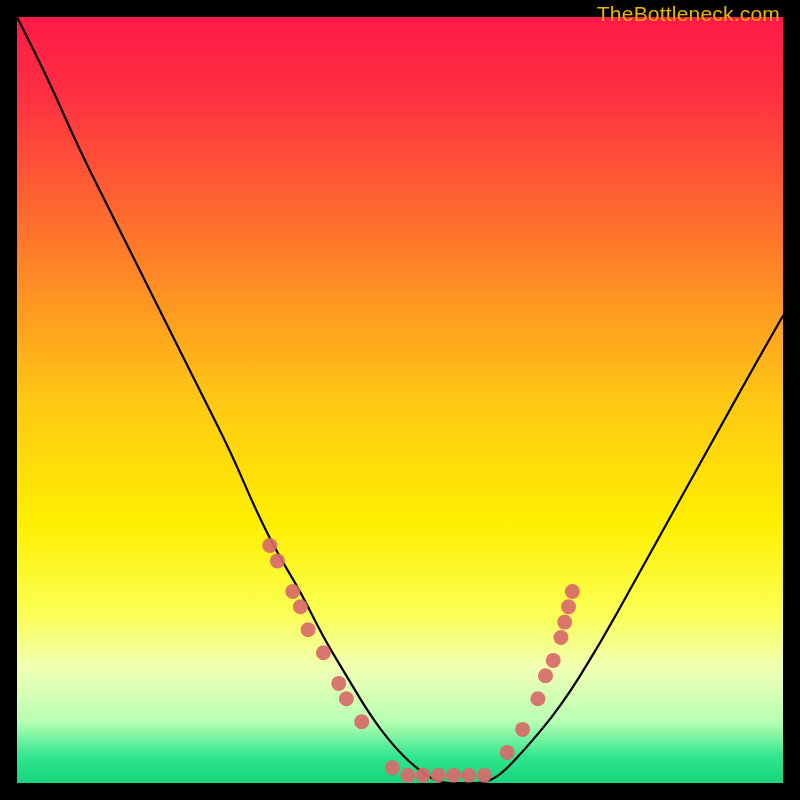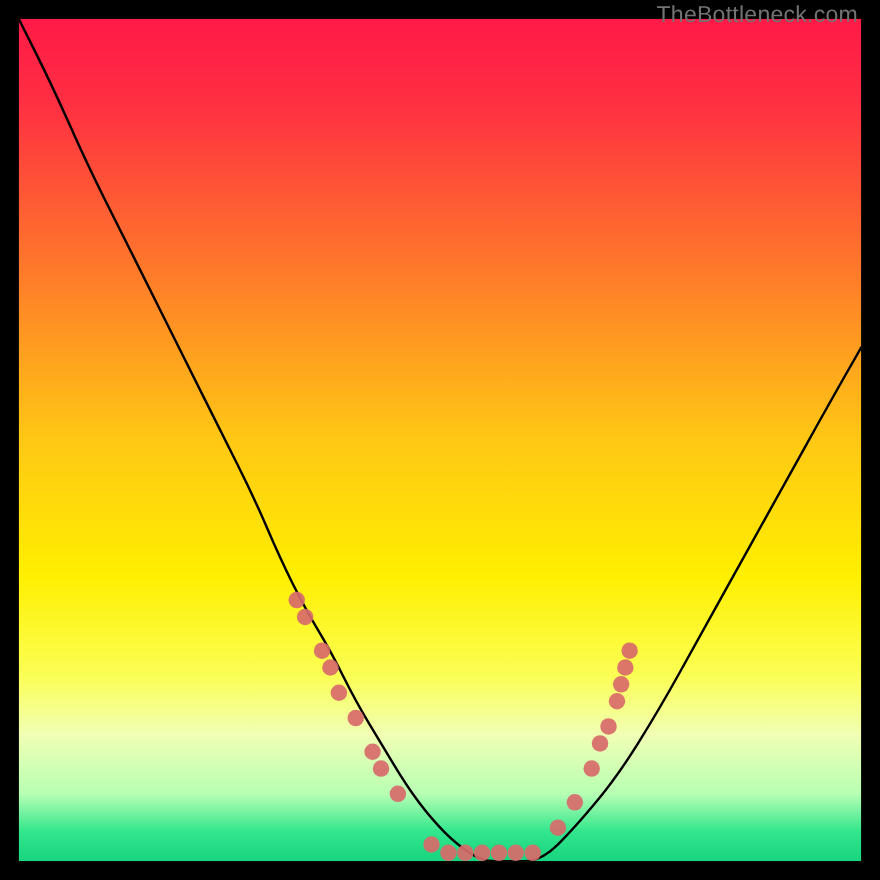--- a/index.html
+++ b/index.html
@@ -23,21 +23,21 @@
     position: absolute;
     top: 0;
     left: 0;
     width: 766px;
     height: 766px;
   }
   .watermark {
     position: absolute;
     top: 2px;
     right: 20px;
-    color: #737373;
+    color: #eab308;
     font-size: 21px;
     font-weight: 500;
     letter-spacing: 0.2px;
   }
 </style>
 </head>
 <body>
 
 <div class="frame">
   <svg class="plot-area" viewBox="0 0 766 766">

